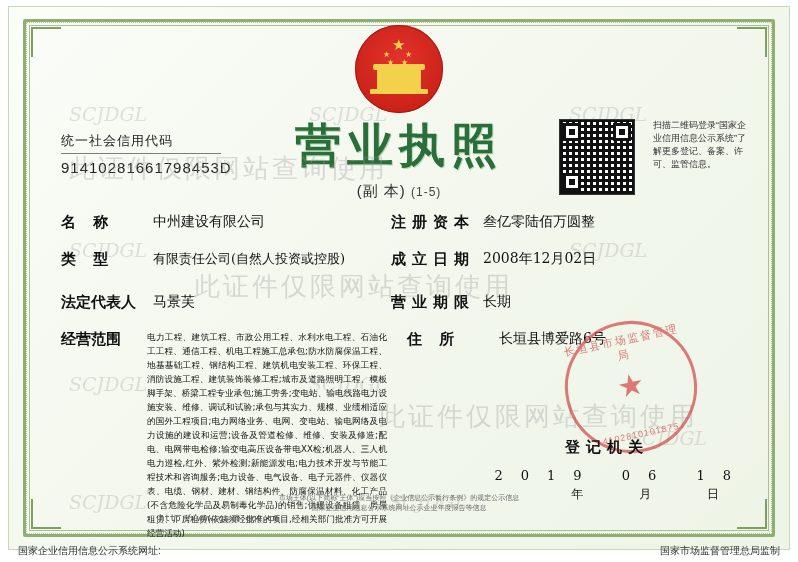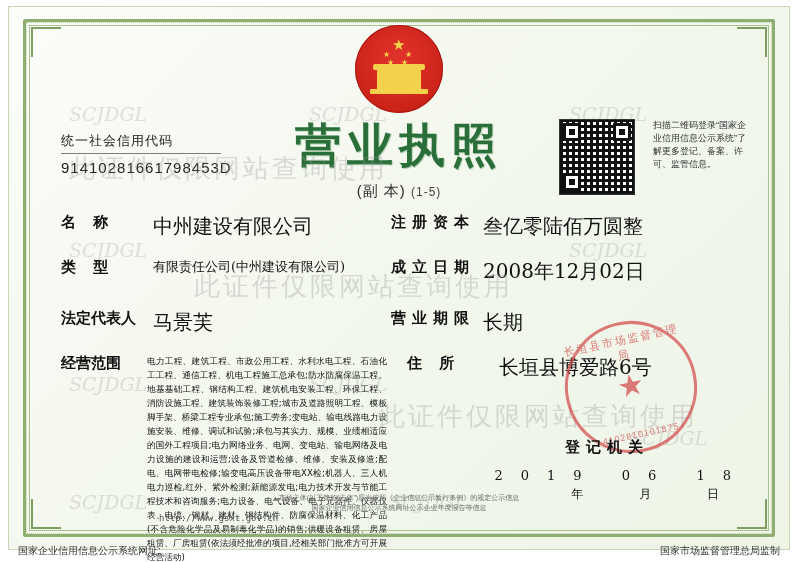--- a/index.html
+++ b/index.html
@@ -139,21 +139,21 @@
   .col-r { flex:1; display:flex; }
   .lbl {
     font-size: 15px; color:#111; font-weight:bold;
     letter-spacing: 6px; width: 86px; flex:0 0 86px;
     font-family:"DejaVu Serif", serif;
   }
   .val {
     font-size: 13px; color:#111; padding-left: 6px;
     font-family:"DejaVu Serif", serif;
   }
-  .val.big { font-size: 20px; }
+  .val.big { font-size: 14px; }
 
   .scope-row { display:flex; margin-top: 4px; }
   .scope-text {
     font-size: 8.6px; line-height: 14px; color:#111;
     width: 240px; text-align: justify;
     font-family:"DejaVu Sans", sans-serif;
   }
   .right-col { flex:1; padding-left: 20px; position:relative; }
   .addr-row { display:flex; margin-bottom: 10px; }
 
@@ -311,21 +311,21 @@
       </div>
       <div class="col-r">
         <div class="lbl">注册资本</div>
         <div class="val big">叁亿零陆佰万圆整</div>
       </div>
     </div>
 
     <div class="row" style="margin-top:18px;">
       <div class="col-l">
         <div class="lbl">类 型</div>
-        <div class="val">有限责任公司(中州建设有限公司)</div>
+        <div class="val">有限责任公司(自然人投资或控股)</div>
       </div>
       <div class="col-r">
         <div class="lbl">成立日期</div>
         <div class="val big">2008年12月02日</div>
       </div>
     </div>
 
     <div class="row" style="margin-top:24px;">
       <div class="col-l">
         <div class="lbl" style="letter-spacing:0;">法定代表人</div>

